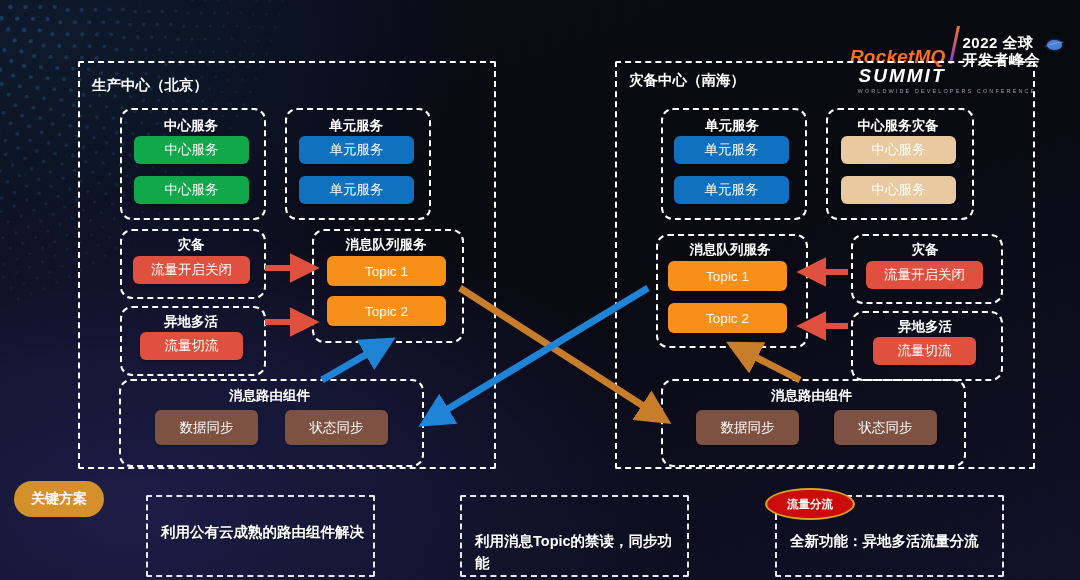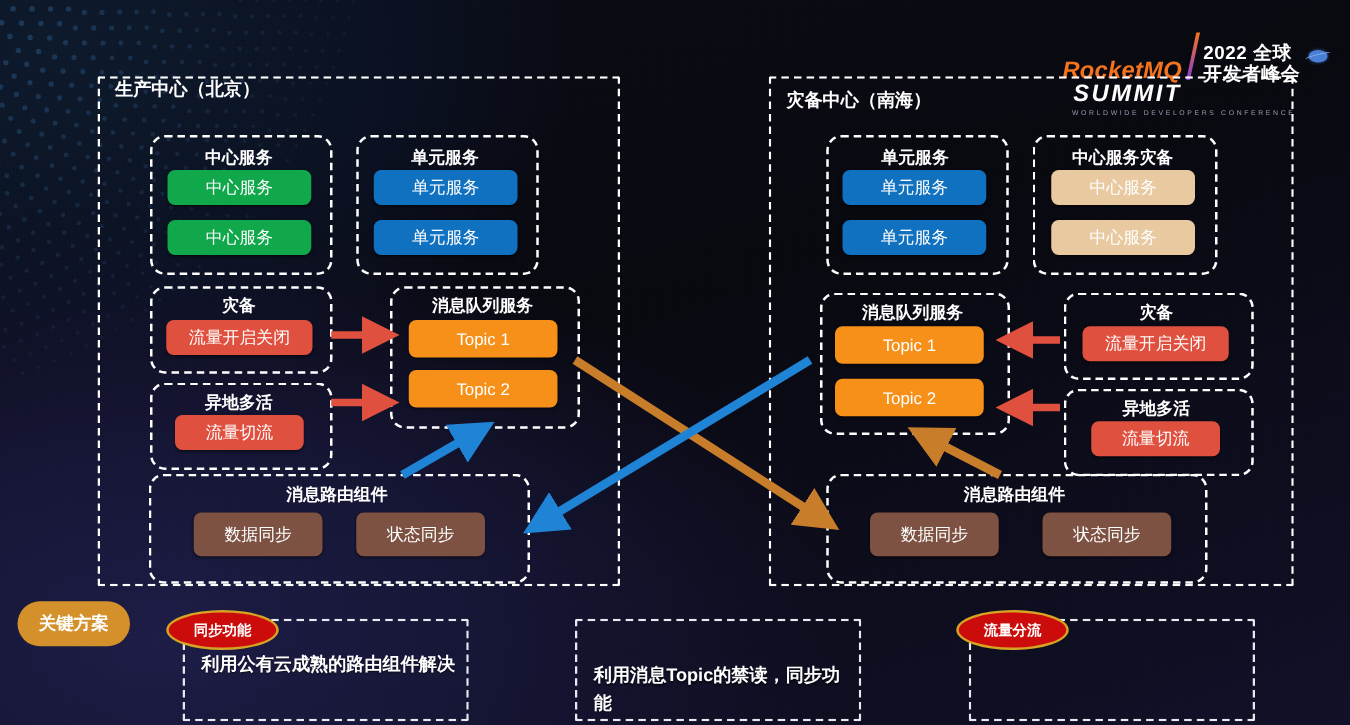--- a/index.html
+++ b/index.html
@@ -963,21 +963,21 @@
       <div class="logo-right">
         <div class="lg3">2022 全球</div>
         <div class="lg4">开发者峰会</div>
       </div>
       <span class="planet"></span>
     </div>
     <div class="logo-sub">WORLDWIDE DEVELOPERS CONFERENCE</div>
   </div>
 
   <div class="region" style="left:78px;top:61px;width:414px;height:404px;"></div>
-  <div class="region-title" style="left:92px;top:62px;">生产中心（北京）</div>
+  <div class="region-title" style="left:92px;top:76px;">生产中心（北京）</div>
 
   <div class="group" style="left:120px;top:108px;width:142px;height:108px;"></div>
   <div class="group-title" style="left:120px;top:117px;width:142px;">中心服务</div>
   <div class="chip green" style="left:134px;top:136px;width:115px;height:28px;">
     <span>中心服务</span>
   </div>
   <div class="chip green" style="left:134px;top:176px;width:115px;height:28px;">
     <span>中心服务</span>
   </div>
 
@@ -1097,30 +1097,30 @@
     <line x1="460" y1="288" x2="662" y2="418" stroke="#c87d2a" stroke-width="7" marker-end="url(#ar-orange)"></line>
 
     <line x1="648" y1="288" x2="428" y2="421" stroke="#1f84d6" stroke-width="7" marker-end="url(#ar-blue)"></line>
   </svg>
 
   <div class="pill" style="left:14px;top:481px;width:90px;height:36px;">
     <span>关键方案</span>
   </div>
 
   <div class="note" style="left:146px;top:495px;width:225px;height:78px;"></div>
-  <div class="badge" style="left:133px;top:488px;width:86px;height:28px;">
-    <span>同步功能</span>
-  </div>
   <div class="note-text" style="left:161px;top:521px;width:205px;">
     <div>利用公有云成熟的路由组件解决</div>
   </div>
 
   <div class="note" style="left:460px;top:495px;width:225px;height:78px;"></div>
   <div class="note-text" style="left:475px;top:530px;width:210px;">
     <div>利用消息Topic的禁读，同步功能</div>
   </div>
 
   <div class="note" style="left:775px;top:495px;width:225px;height:78px;"></div>
   <div class="badge" style="left:765px;top:488px;width:86px;height:28px;">
     <span>流量分流</span>
   </div>
+  <div class="note-text" style="left:790px;top:530px;width:210px;">
+    <div>全新功能：异地多活流量分流</div>
+  </div>
 
 </div>
 
 </body></html>

